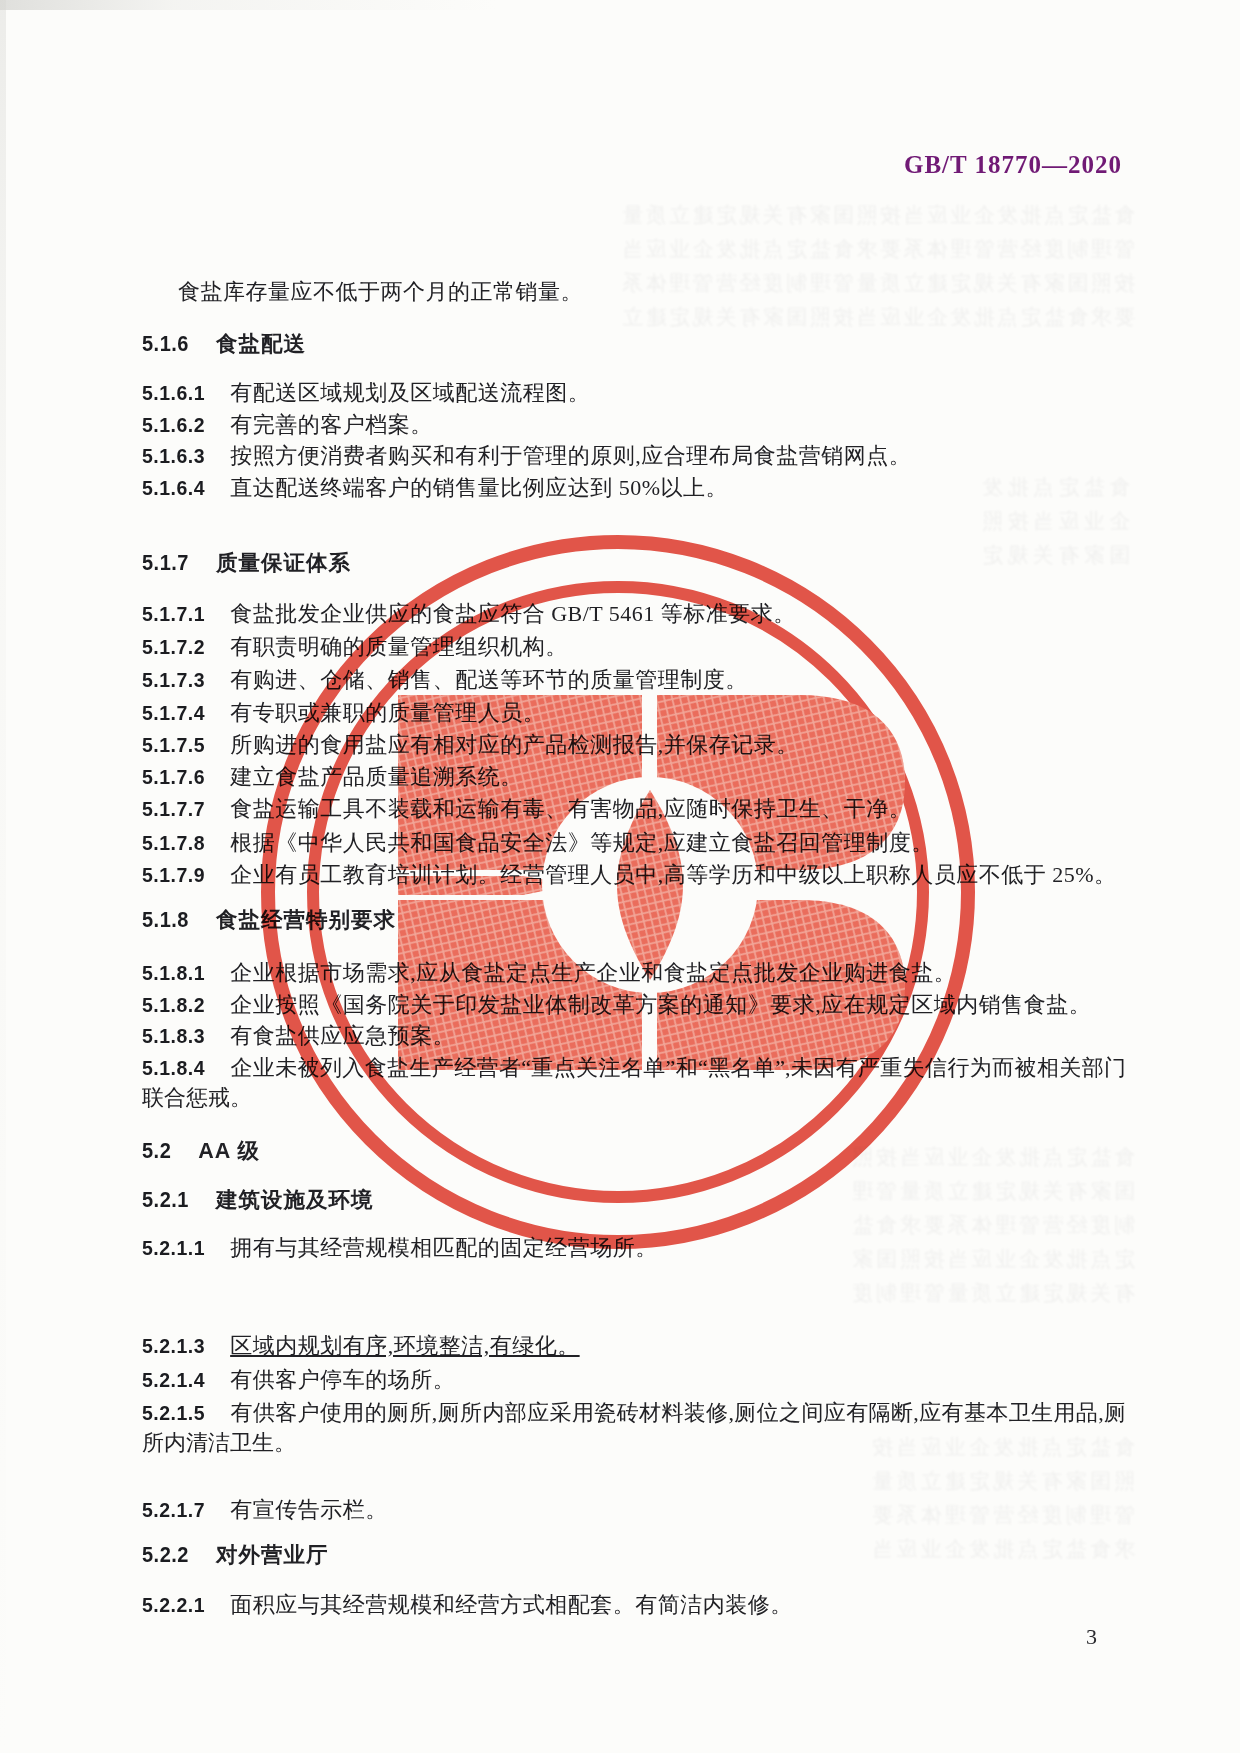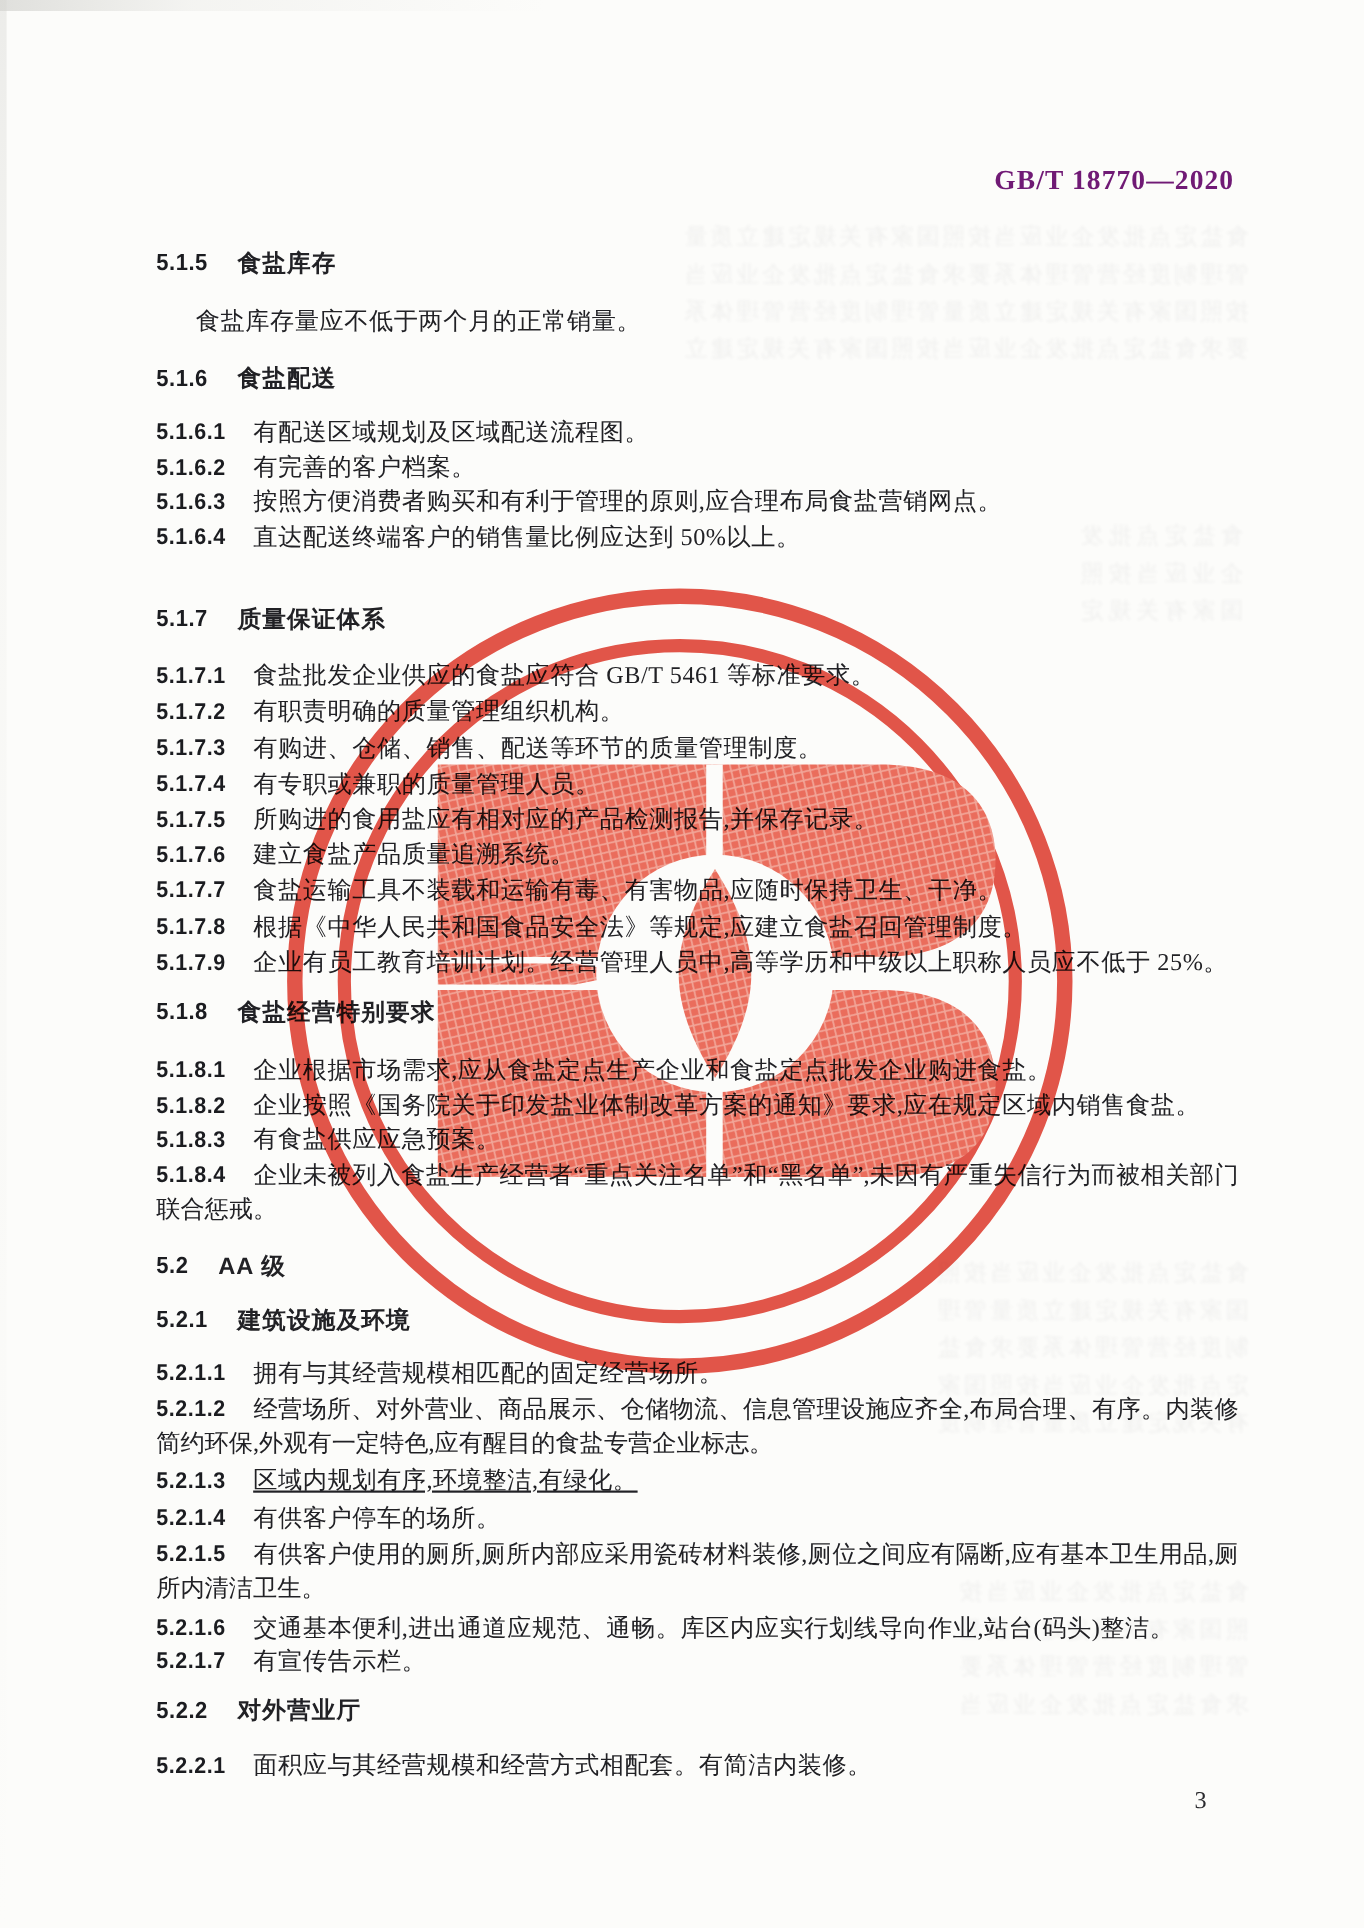--- a/index.html
+++ b/index.html
@@ -57,21 +57,20 @@
 <div class="scan-edge-left"></div>
 
 <div class="bleed" style="left:620px;top:198px;width:515px;height:130px;">食盐定点批发企业应当按照国家有关规定建立质量管理制度经营管理体系要求食盐定点批发企业应当按照国家有关规定建立质量管理制度经营管理体系要求食盐定点批发企业应当按照国家有关规定建立质量管理制度经营管理体系要求</div>
 <div class="bleed" style="left:980px;top:470px;width:150px;height:100px;">食盐定点批发企业应当按照国家有关规定建立质量管理制度经营管理体系要求食盐定点批发企业应当按照国家有关规定建立质量管理制度经营管理体系要求食盐定点批发企业应当按照国家有关规定建立质量管理制度经营管理体系要求</div>
 <div class="bleed" style="left:850px;top:1140px;width:285px;height:170px;">食盐定点批发企业应当按照国家有关规定建立质量管理制度经营管理体系要求食盐定点批发企业应当按照国家有关规定建立质量管理制度经营管理体系要求食盐定点批发企业应当按照国家有关规定建立质量管理制度经营管理体系要求</div>
 <div class="bleed" style="left:870px;top:1430px;width:265px;height:130px;">食盐定点批发企业应当按照国家有关规定建立质量管理制度经营管理体系要求食盐定点批发企业应当按照国家有关规定建立质量管理制度经营管理体系要求食盐定点批发企业应当按照国家有关规定建立质量管理制度经营管理体系要求</div>
 
 <div class="std-header">GB/T 18770—2020</div>
 
 <div id="doc">
-    <div class="block heading" style="top: 224px;"><span class="num">5.1.5</span><span class="txt">食盐库存</span></div>
     <div class="block paragraph" style="top: 277px;"><span class="txt">食盐库存量应不低于两个月的正常销量。</span></div>
     <div class="block heading" style="top: 329px;"><span class="num">5.1.6</span><span class="txt">食盐配送</span></div>
     <div class="block clause" style="top: 378px;"><span class="num">5.1.6.1</span><span class="txt">有配送区域规划及区域配送流程图。</span></div>
     <div class="block clause" style="top: 410px;"><span class="num">5.1.6.2</span><span class="txt">有完善的客户档案。</span></div>
     <div class="block clause" style="top: 441px;"><span class="num">5.1.6.3</span><span class="txt">按照方便消费者购买和有利于管理的原则,应合理布局食盐营销网点。</span></div>
     <div class="block clause" style="top: 473px;"><span class="num">5.1.6.4</span><span class="txt">直达配送终端客户的销售量比例应达到 50%以上。</span></div>
     <div class="block heading" style="top: 548px;"><span class="num">5.1.7</span><span class="txt">质量保证体系</span></div>
     <div class="block clause" style="top: 599px;"><span class="num">5.1.7.1</span><span class="txt">食盐批发企业供应的食盐应符合 GB/T 5461 等标准要求。</span></div>
     <div class="block clause" style="top: 632px;"><span class="num">5.1.7.2</span><span class="txt">有职责明确的质量管理组织机构。</span></div>
     <div class="block clause" style="top: 665px;"><span class="num">5.1.7.3</span><span class="txt">有购进、仓储、销售、配送等环节的质量管理制度。</span></div>
@@ -82,25 +81,23 @@
     <div class="block clause" style="top: 828px;"><span class="num">5.1.7.8</span><span class="txt">根据《中华人民共和国食品安全法》等规定,应建立食盐召回管理制度。</span></div>
     <div class="block clause" style="top: 860px;"><span class="num">5.1.7.9</span><span class="txt">企业有员工教育培训计划。经营管理人员中,高等学历和中级以上职称人员应不低于 25%。</span></div>
     <div class="block heading" style="top: 905px;"><span class="num">5.1.8</span><span class="txt">食盐经营特别要求</span></div>
     <div class="block clause" style="top: 958px;"><span class="num">5.1.8.1</span><span class="txt">企业根据市场需求,应从食盐定点生产企业和食盐定点批发企业购进食盐。</span></div>
     <div class="block clause" style="top: 990px;"><span class="num">5.1.8.2</span><span class="txt">企业按照《国务院关于印发盐业体制改革方案的通知》要求,应在规定区域内销售食盐。</span></div>
     <div class="block clause" style="top: 1021px;"><span class="num">5.1.8.3</span><span class="txt">有食盐供应应急预案。</span></div>
     <div class="block clause wrap" style="top: 1053px;"><span class="num">5.1.8.4</span><span class="txt">企业未被列入食盐生产经营者“重点关注名单”和“黑名单”,未因有严重失信行为而被相关部门联合惩戒。</span></div>
     <div class="block heading" style="top: 1136px;"><span class="num">5.2</span><span class="txt">AA 级</span></div>
     <div class="block heading" style="top: 1185px;"><span class="num">5.2.1</span><span class="txt">建筑设施及环境</span></div>
     <div class="block clause" style="top: 1233px;"><span class="num">5.2.1.1</span><span class="txt">拥有与其经营规模相匹配的固定经营场所。</span></div>
-    <div class="block clause wrap" style="top: 1266px;"><span class="num">5.2.1.2</span><span class="txt">经营场所、对外营业、商品展示、仓储物流、信息管理设施应齐全,布局合理、有序。内装修简约环保,外观有一定特色,应有醒目的食盐专营企业标志。</span></div>
     <div class="block clause" style="top: 1331px; text-decoration: underline;"><span class="num">5.2.1.3</span><span class="txt">区域内规划有序,环境整洁,有绿化。</span></div>
     <div class="block clause" style="top: 1365px;"><span class="num">5.2.1.4</span><span class="txt">有供客户停车的场所。</span></div>
     <div class="block clause wrap" style="top: 1398px;"><span class="num">5.2.1.5</span><span class="txt">有供客户使用的厕所,厕所内部应采用瓷砖材料装修,厕位之间应有隔断,应有基本卫生用品,厕所内清洁卫生。</span></div>
-    <div class="block clause" style="top: 1465px;"><span class="num">5.2.1.6</span><span class="txt">交通基本便利,进出通道应规范、通畅。库区内应实行划线导向作业,站台(码头)整洁。</span></div>
     <div class="block clause" style="top: 1495px;"><span class="num">5.2.1.7</span><span class="txt">有宣传告示栏。</span></div>
     <div class="block heading" style="top: 1540px;"><span class="num">5.2.2</span><span class="txt">对外营业厅</span></div>
     <div class="block clause" style="top: 1590px;"><span class="num">5.2.2.1</span><span class="txt">面积应与其经营规模和经营方式相配套。有简洁内装修。</span></div>
   </div>
 
 <svg id="stamp" viewBox="0 0 760 760" xmlns="http://www.w3.org/2000/svg">
   <defs>
     <pattern id="guil" width="11" height="11" patternUnits="userSpaceOnUse" patternTransform="rotate(32)">
       <rect width="11" height="11" fill="#ec6150"></rect>
       <path d="M0,0 L11,11 M11,0 L0,11" stroke-width="1.6" fill="none" stroke="#f4a193"></path>

